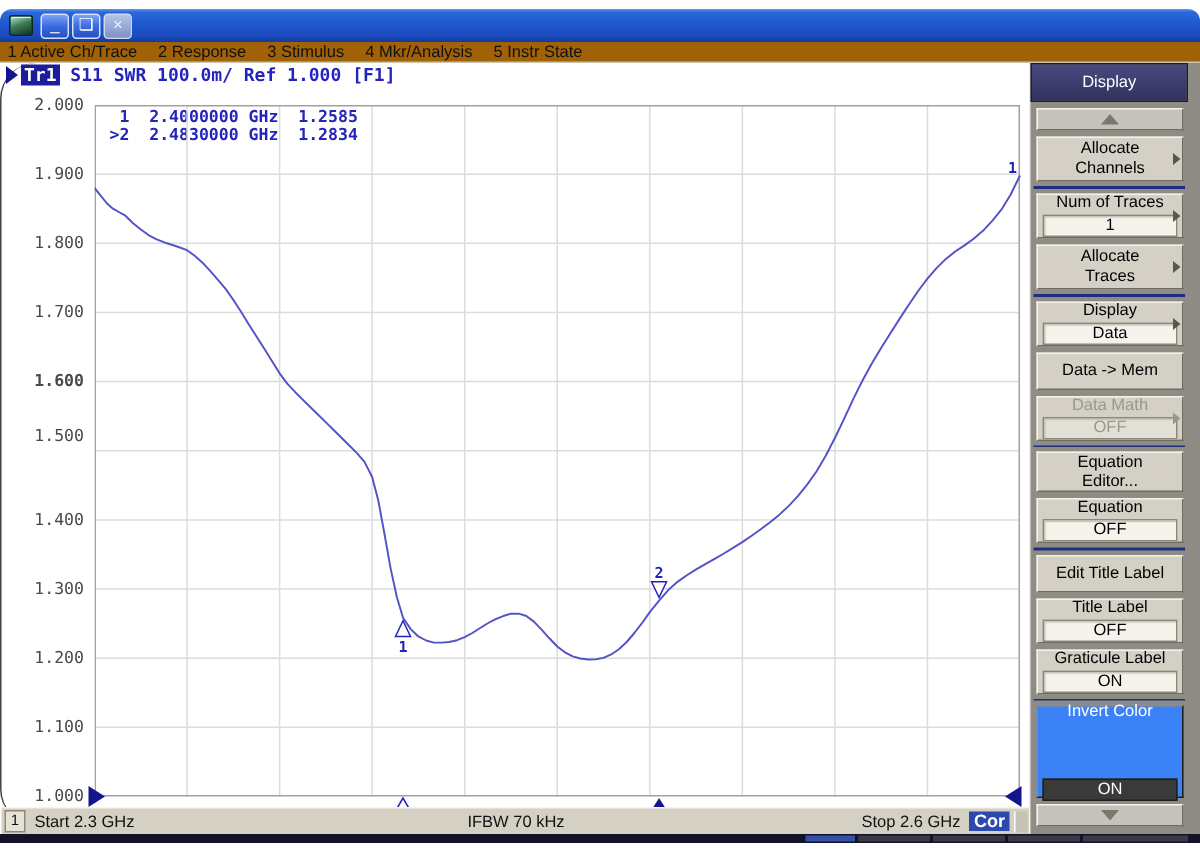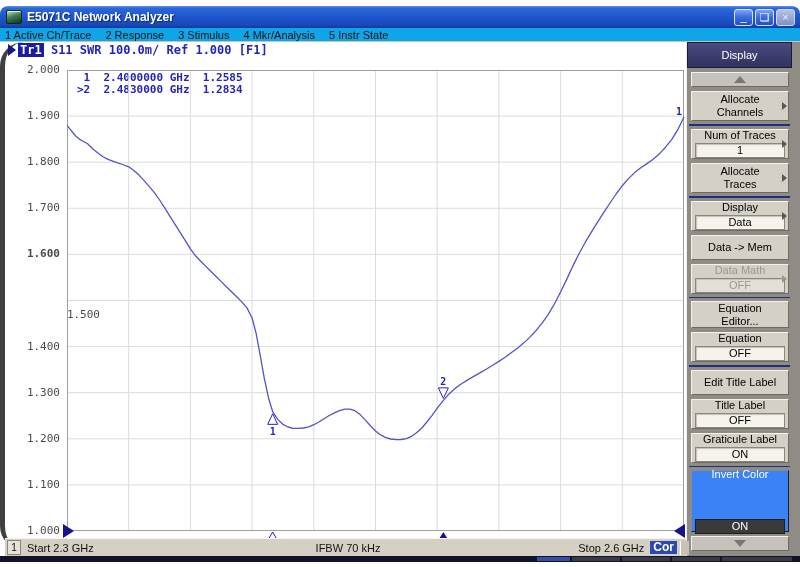--- a/index.html
+++ b/index.html
@@ -14,27 +14,27 @@
     border:1px solid #0d2a16;box-shadow:inset 0 1px 0 #d8f4dd;}
   .window-title{flex:1;color:#fff;font-size:12px;font-weight:bold;
     text-shadow:1px 1px 1px #0a2a72;white-space:nowrap;overflow:hidden;}
   .winbtns{display:flex;gap:2px;}
   .winbtn{width:19px;height:17px;border-radius:3px;border:1px solid #d6e2fa;color:#fff;
     font-size:11px;line-height:15px;text-align:center;box-sizing:border-box;
     background:linear-gradient(180deg,#7da3f4 0%,#3a6be0 50%,#2450c0 100%);}
   .winbtn.close{background:linear-gradient(180deg,#b4c2e4 0%,#93a6d4 60%,#7e92c4 100%);
     color:#eef2fc;border-color:#cfd9f0;}
   
-  .menubar{position:absolute;left:0;top:28px;width:800px;height:14px;background:#0ea5e9;
+  .menubar{position:absolute;left:0;top:28px;width:800px;height:14px;background:#a16207;
     border-bottom:1px solid #c9c5ad;display:flex;align-items:center;gap:14px;
     padding:0 5px;box-sizing:border-box;font-size:11px;color:#111;}
   .menu-item{white-space:nowrap;cursor:default;}
   
   .left-area{position:absolute;left:0;top:42px;width:686px;height:508px;background:#fff;
-    border-left:5px solid #404040;box-sizing:border-box;border-radius:24px;}
+    border-left:1px solid #404040;box-sizing:border-box;border-radius:24px;}
   .trace-bar{position:absolute;left:3px;top:1px;height:14px;display:flex;align-items:center;
     font-family:"DejaVu Sans Mono",monospace;font-size:12px;font-weight:bold;color:#2424bc;white-space:pre;}
   .tr-ind{width:0;height:0;border-top:6px solid transparent;border-bottom:6px solid transparent;
     border-left:8px solid #14148c;margin-right:2px;}
   .tr-badge{background:#1c1c9c;color:#fff;padding:0 2px;}
   .marker-readout{position:absolute;left:72px;top:30px;font-family:"DejaVu Sans Mono",monospace;
     font-size:11px;font-weight:bold;color:#2424bc;white-space:pre;line-height:12px;}
   .y-label{position:absolute;left:0;width:55px;text-align:right;
     font-family:"DejaVu Sans Mono",monospace;font-size:11px;color:#4a4a4a;}
   #plot-svg{position:absolute;left:62px;top:28px;}
@@ -87,21 +87,20 @@
   .bottom-strip{position:absolute;left:0;top:556px;width:800px;height:6px;background:#12122a;}
   .tb-block{position:absolute;top:1px;height:4px;}
 </style>
 </head>
 <body>
 
 <div class="screen">
 
   <div class="titlebar">
     <div class="app-icon"></div>
-    <div class="window-title">E5071C Network Analyzer</div>
     <div class="winbtns">
       <div class="winbtn">_</div>
       <div class="winbtn">❏</div>
       <div class="winbtn close">×</div>
     </div>
   </div>
 
   <div class="menubar">
       <span class="menu-item">1 Active Ch/Trace</span>
       <span class="menu-item">2 Response</span>
@@ -118,21 +117,21 @@
     </div>
 
     <div class="marker-readout"><div> 1  2.4000000 GHz  1.2585</div><div>&gt;2  2.4830000 GHz  1.2834</div></div>
 
     <div id="y-labels">
         <div class="y-label" style="top: 21px;">2.000</div>
         <div class="y-label" style="top: 67.1px;">1.900</div>
         <div class="y-label" style="top: 113.2px;">1.800</div>
         <div class="y-label" style="top: 159.3px;">1.700</div>
         <div class="y-label" style="top: 205.4px; font-weight: bold;">1.600</div>
-        <div class="y-label" style="top: 266px; padding-left: 40px;">1.500</div>
+        <div class="y-label" style="top: 242px;">1.500</div>
         <div class="y-label" style="top: 297.6px;">1.400</div>
         <div class="y-label" style="top: 343.7px;">1.300</div>
         <div class="y-label" style="top: 389.8px;">1.200</div>
         <div class="y-label" style="top: 435.9px;">1.100</div>
         <div class="y-label" style="top: 482px;">1.000</div>
       </div>
 
     <svg id="plot-svg" width="620" height="476">
         <line x1="61.7" y1="0" x2="61.7" y2="461" stroke="#dcdcdc" stroke-width="1"></line>
         <line x1="123.4" y1="0" x2="123.4" y2="461" stroke="#dcdcdc" stroke-width="1"></line>

